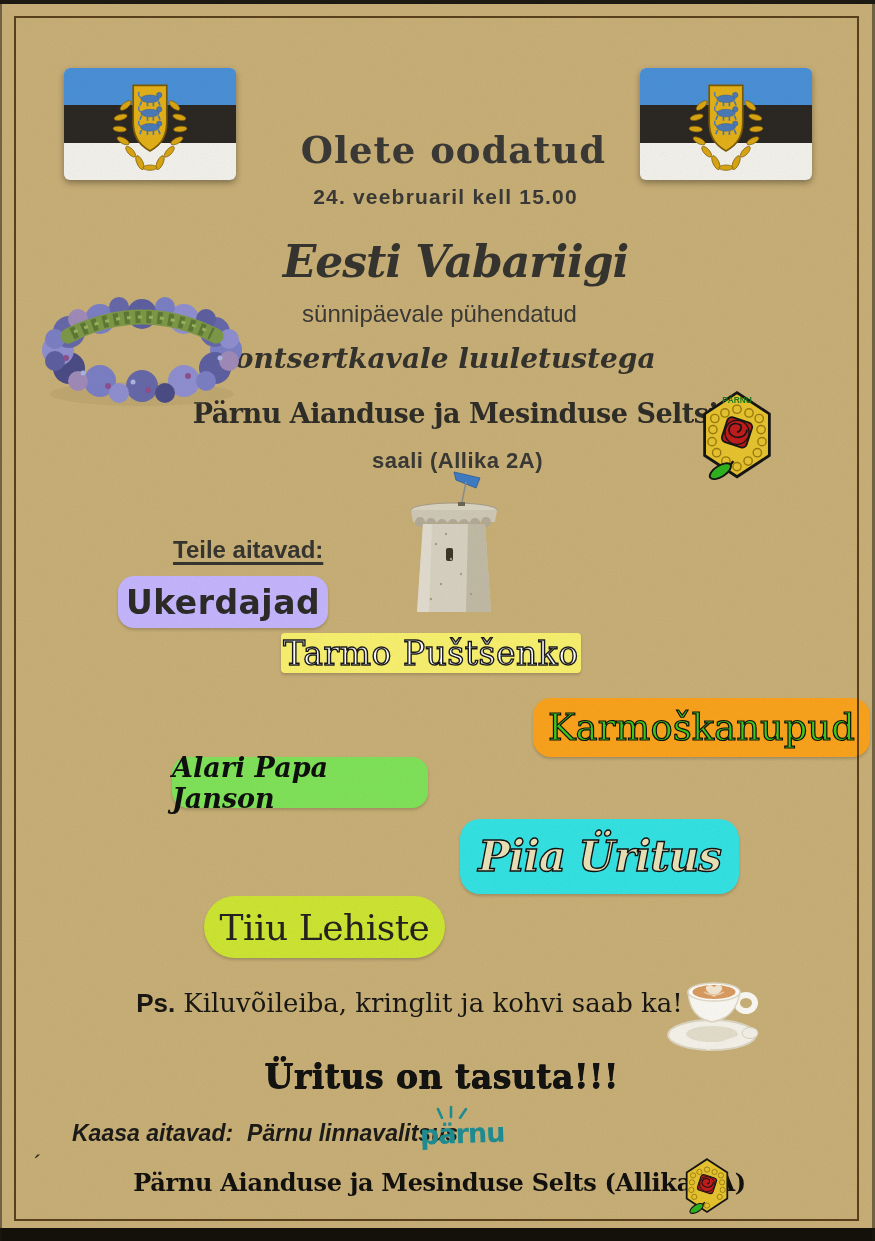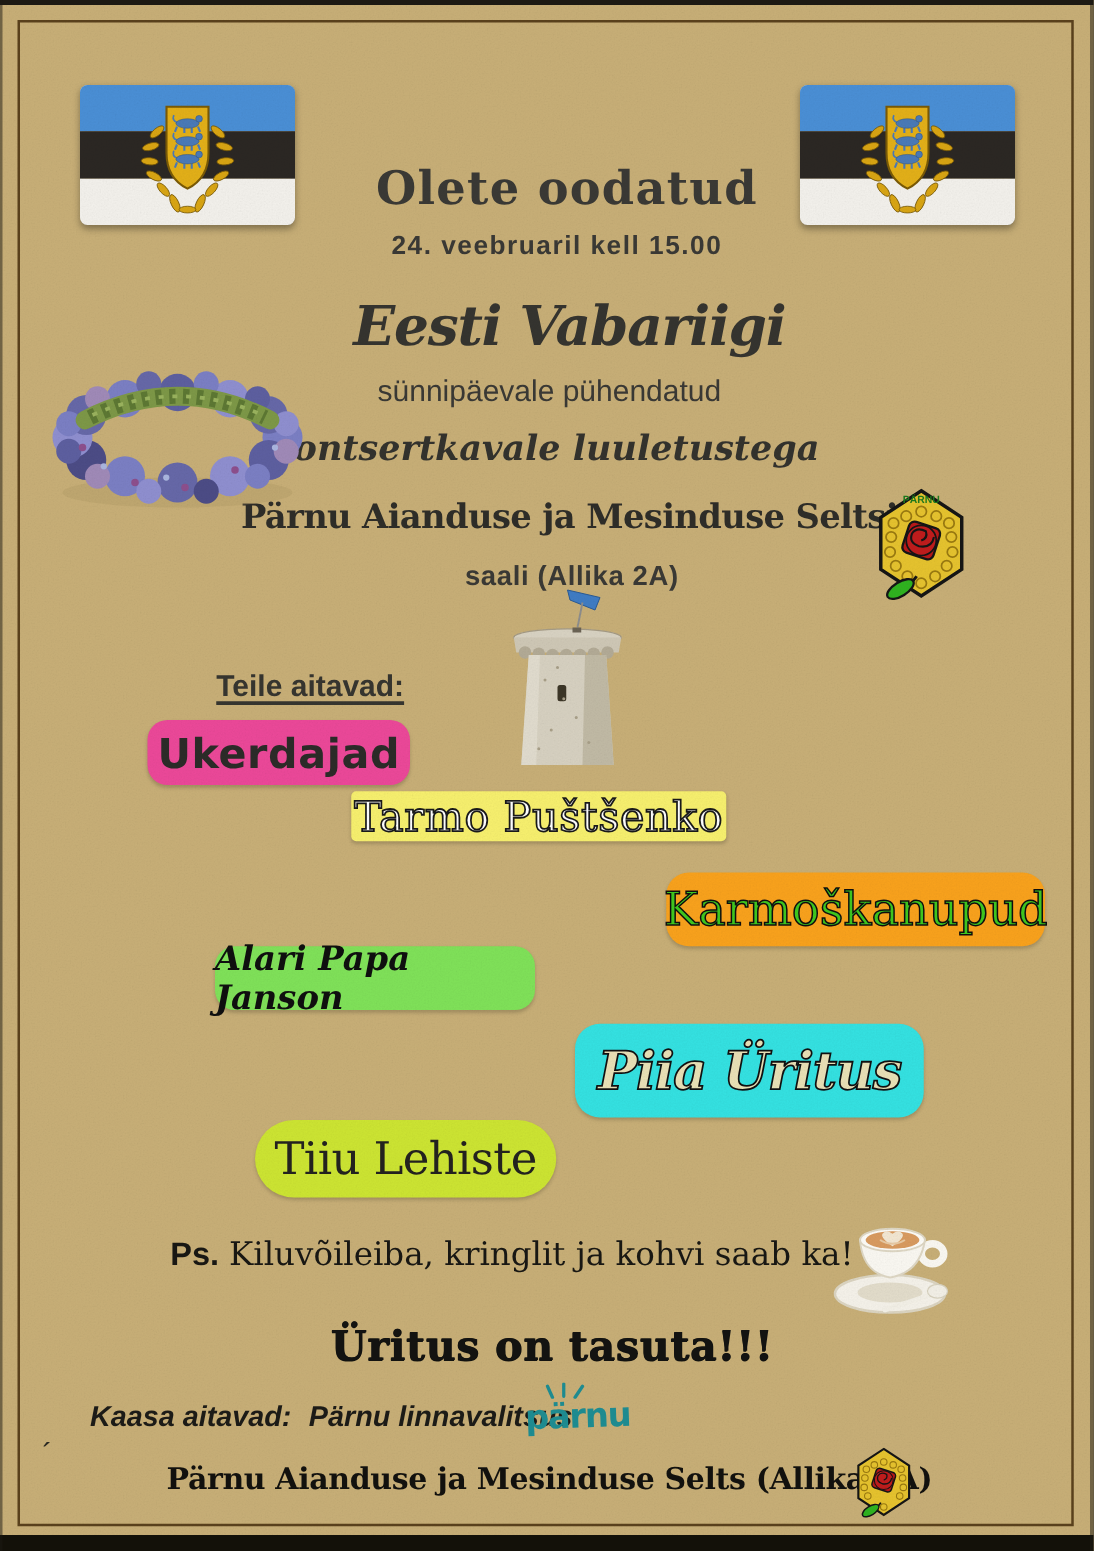--- a/index.html
+++ b/index.html
@@ -53,21 +53,21 @@
   
   .perf-heading{left:173px;top:536px;font-weight:bold;font-size:24px;
     text-decoration:underline;text-underline-offset:4px;text-decoration-thickness:3px;color:#36352f;}
   .pbox{position:absolute;display:flex;align-items:center;justify-content:center;
     box-shadow:0 2px 3px rgba(0,0,0,.18);}
   .p0{left:118px;top:576px;width:210px;height:52px;border-radius:16px;}
   .p0 .nm{font-family:"DejaVu Sans",sans-serif;font-weight:bold;font-size:33px;color:#2c2b28;letter-spacing:.5px;}
   .p1{left:281px;top:633px;width:300px;height:40px;border-radius:4px;}
   .p1 .nm{font-family:"DejaVu Serif",serif;font-size:33px;color:#fff;
     -webkit-text-stroke:1.4px #191919;letter-spacing:.5px;}
-  .p2{left:533px;top:698px;width:303px;height:59px;border-radius:18px;}
+  .p2{left:533px;top:698px;width:337px;height:59px;border-radius:18px;}
   .p2 .nm{font-family:"DejaVu Serif",serif;font-size:37px;color:#3fc81e;
     -webkit-text-stroke:1.2px #0e0e0e;}
   .p3{left:172px;top:757px;width:256px;height:51px;border-radius:16px;}
   .p3 .nm{font-family:"DejaVu Serif",serif;font-style:italic;font-weight:bold;font-size:27px;color:#0f0f0f;}
   .p4{left:460px;top:819px;width:279px;height:75px;border-radius:20px;}
   .p4 .nm{font-family:"DejaVu Serif",serif;font-style:italic;font-weight:bold;font-size:42px;
     color:#e9e1b6;-webkit-text-stroke:1.4px #101010;letter-spacing:-1px;}
   .p5{left:204px;top:896px;width:241px;height:62px;border-radius:31px;}
   .p5 .nm{font-family:"DejaVu Serif",serif;font-size:36px;color:#23221f;letter-spacing:-.5px;}
 
@@ -263,21 +263,21 @@
         <circle cx="45" cy="120" r="1.2"></circle>
       <circle cx="65" cy="110" r="1.2"></circle>
         <circle cx="35" cy="135" r="1.2"></circle>
         <circle cx="75" cy="130" r="1.2"></circle>
       <circle cx="50" cy="70" r="1.2"></circle>
     </g>
   </svg>
 
   <div class="abs perf-heading">Teile aitavad:</div>
 
-  <div class="pbox p0" style="background: #ec4899;">
+  <div class="pbox p0" style="background: #c4b5fd;">
     <span class="nm">Ukerdajad</span>
   </div>
   <div class="pbox p1" style="background: rgb(247, 240, 110);">
     <span class="nm">Tarmo Puštšenko</span>
   </div>
   <div class="pbox p2" style="background: rgb(249, 162, 28);">
     <span class="nm">Karmoškanupud</span>
   </div>
   <div class="pbox p3" style="background: rgb(128, 226, 89);">
     <span class="nm">Alari Papa Janson</span>

